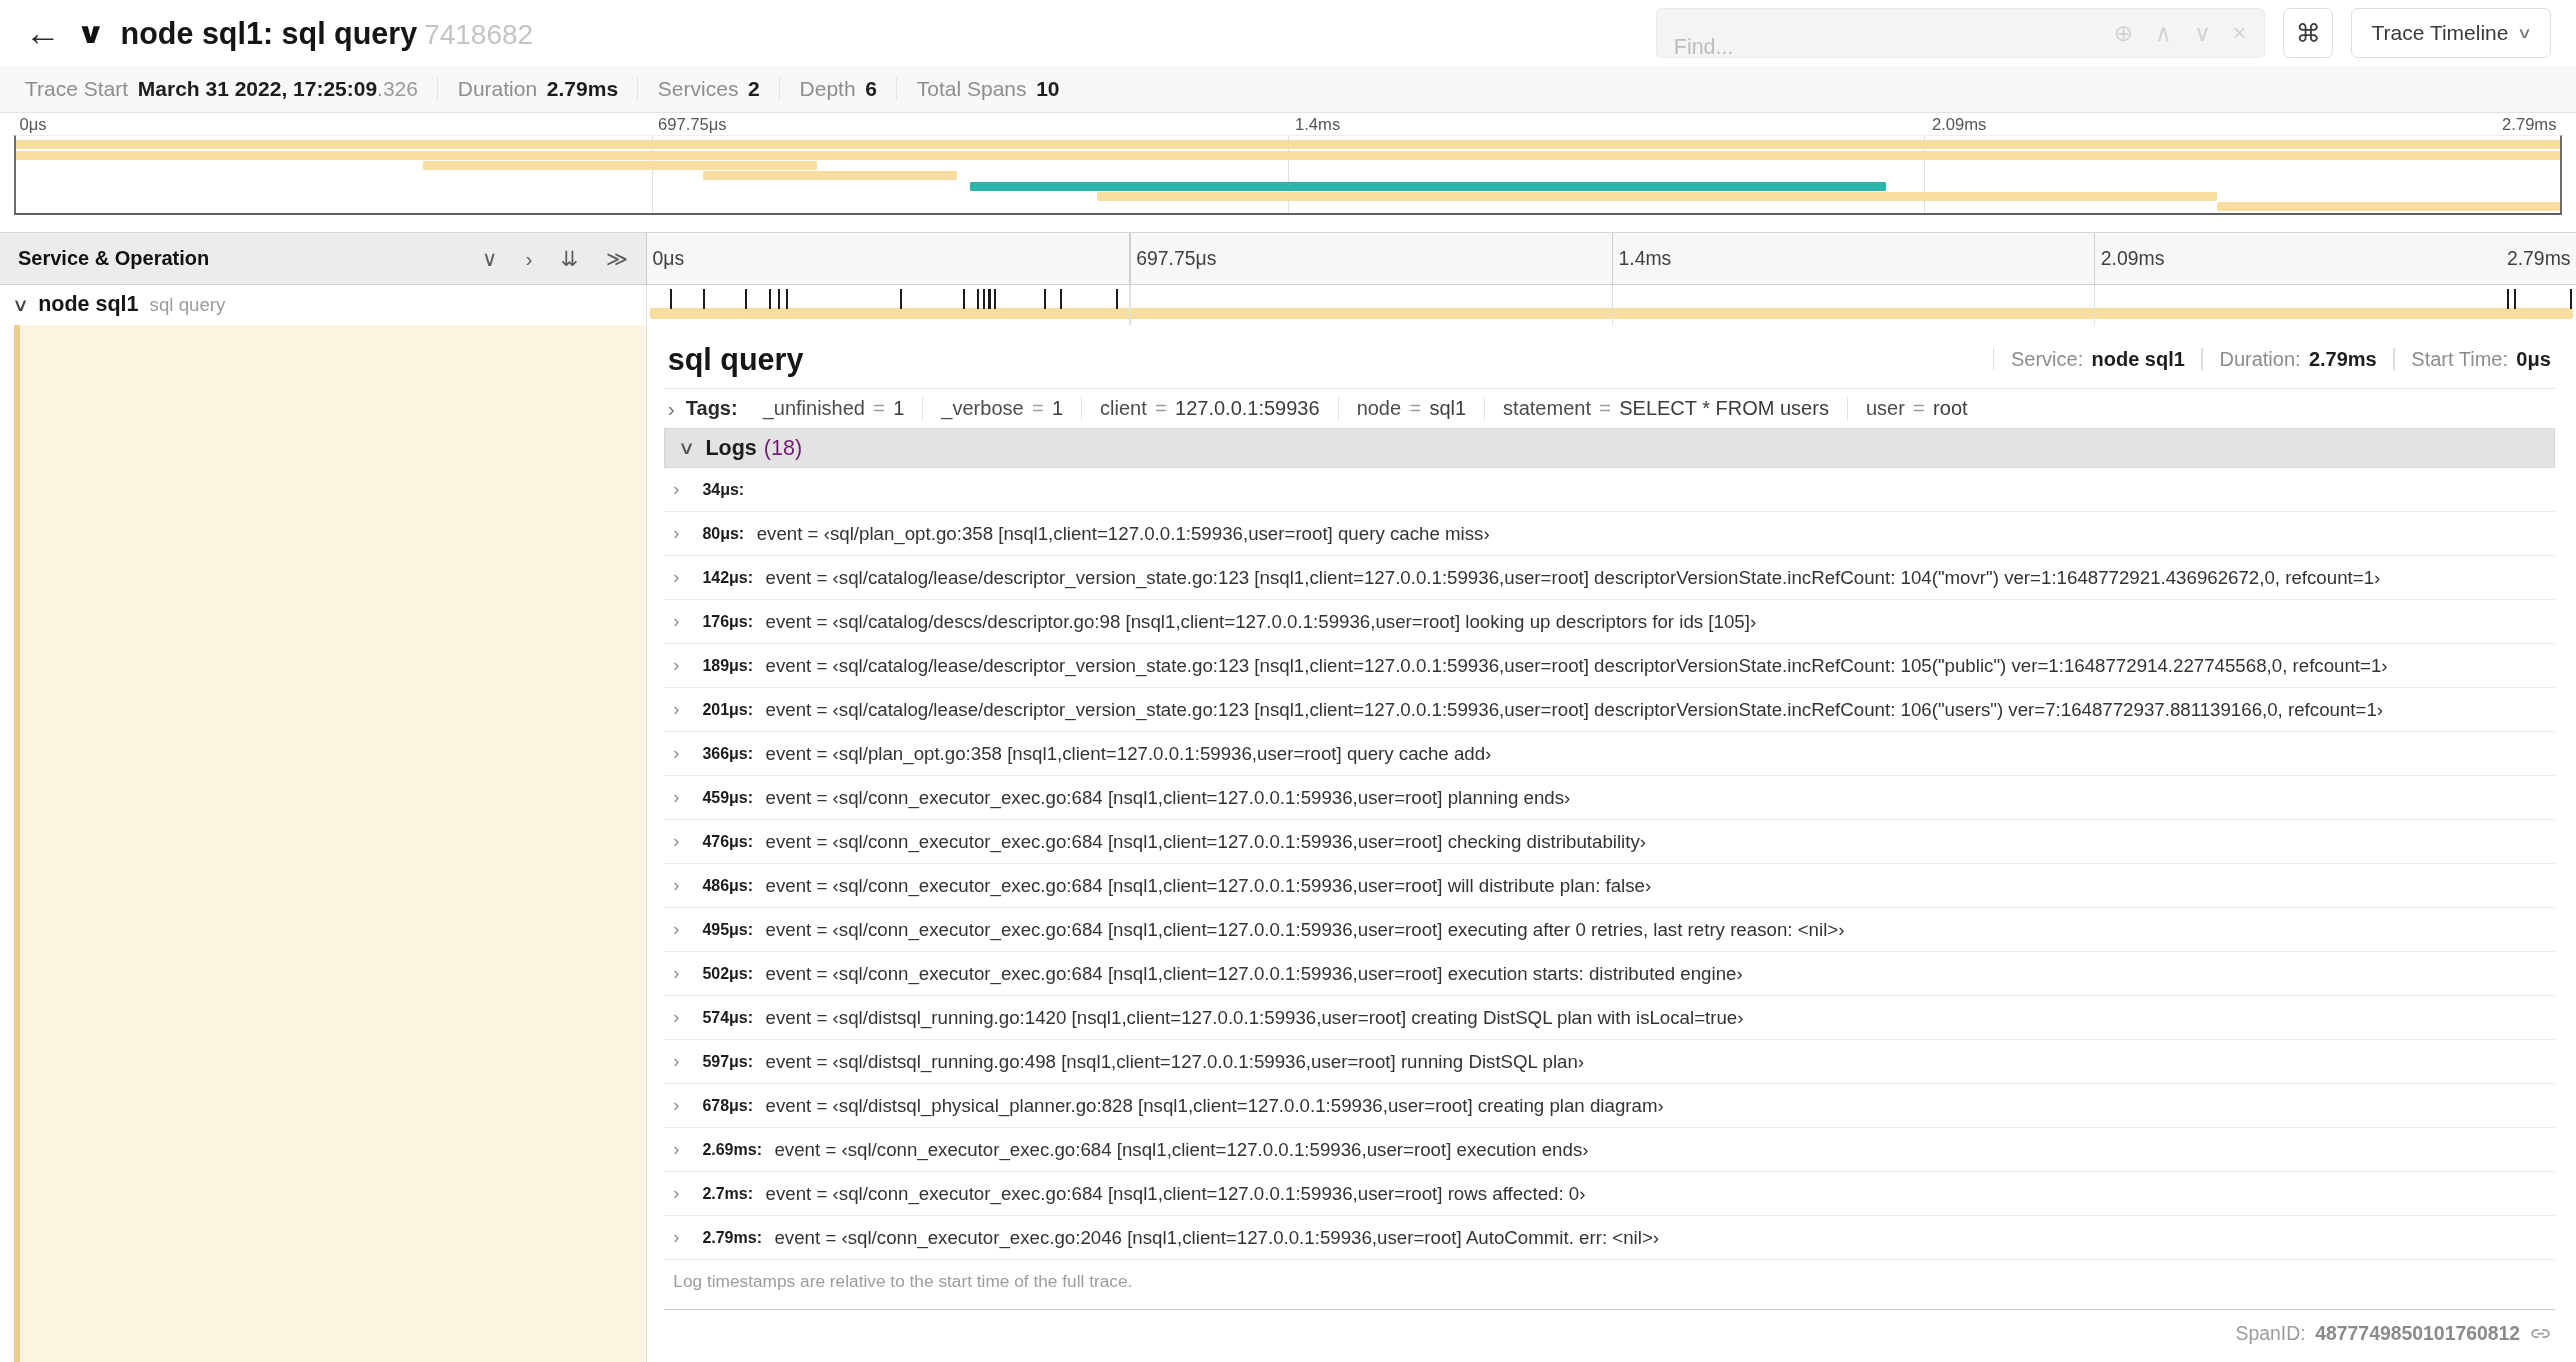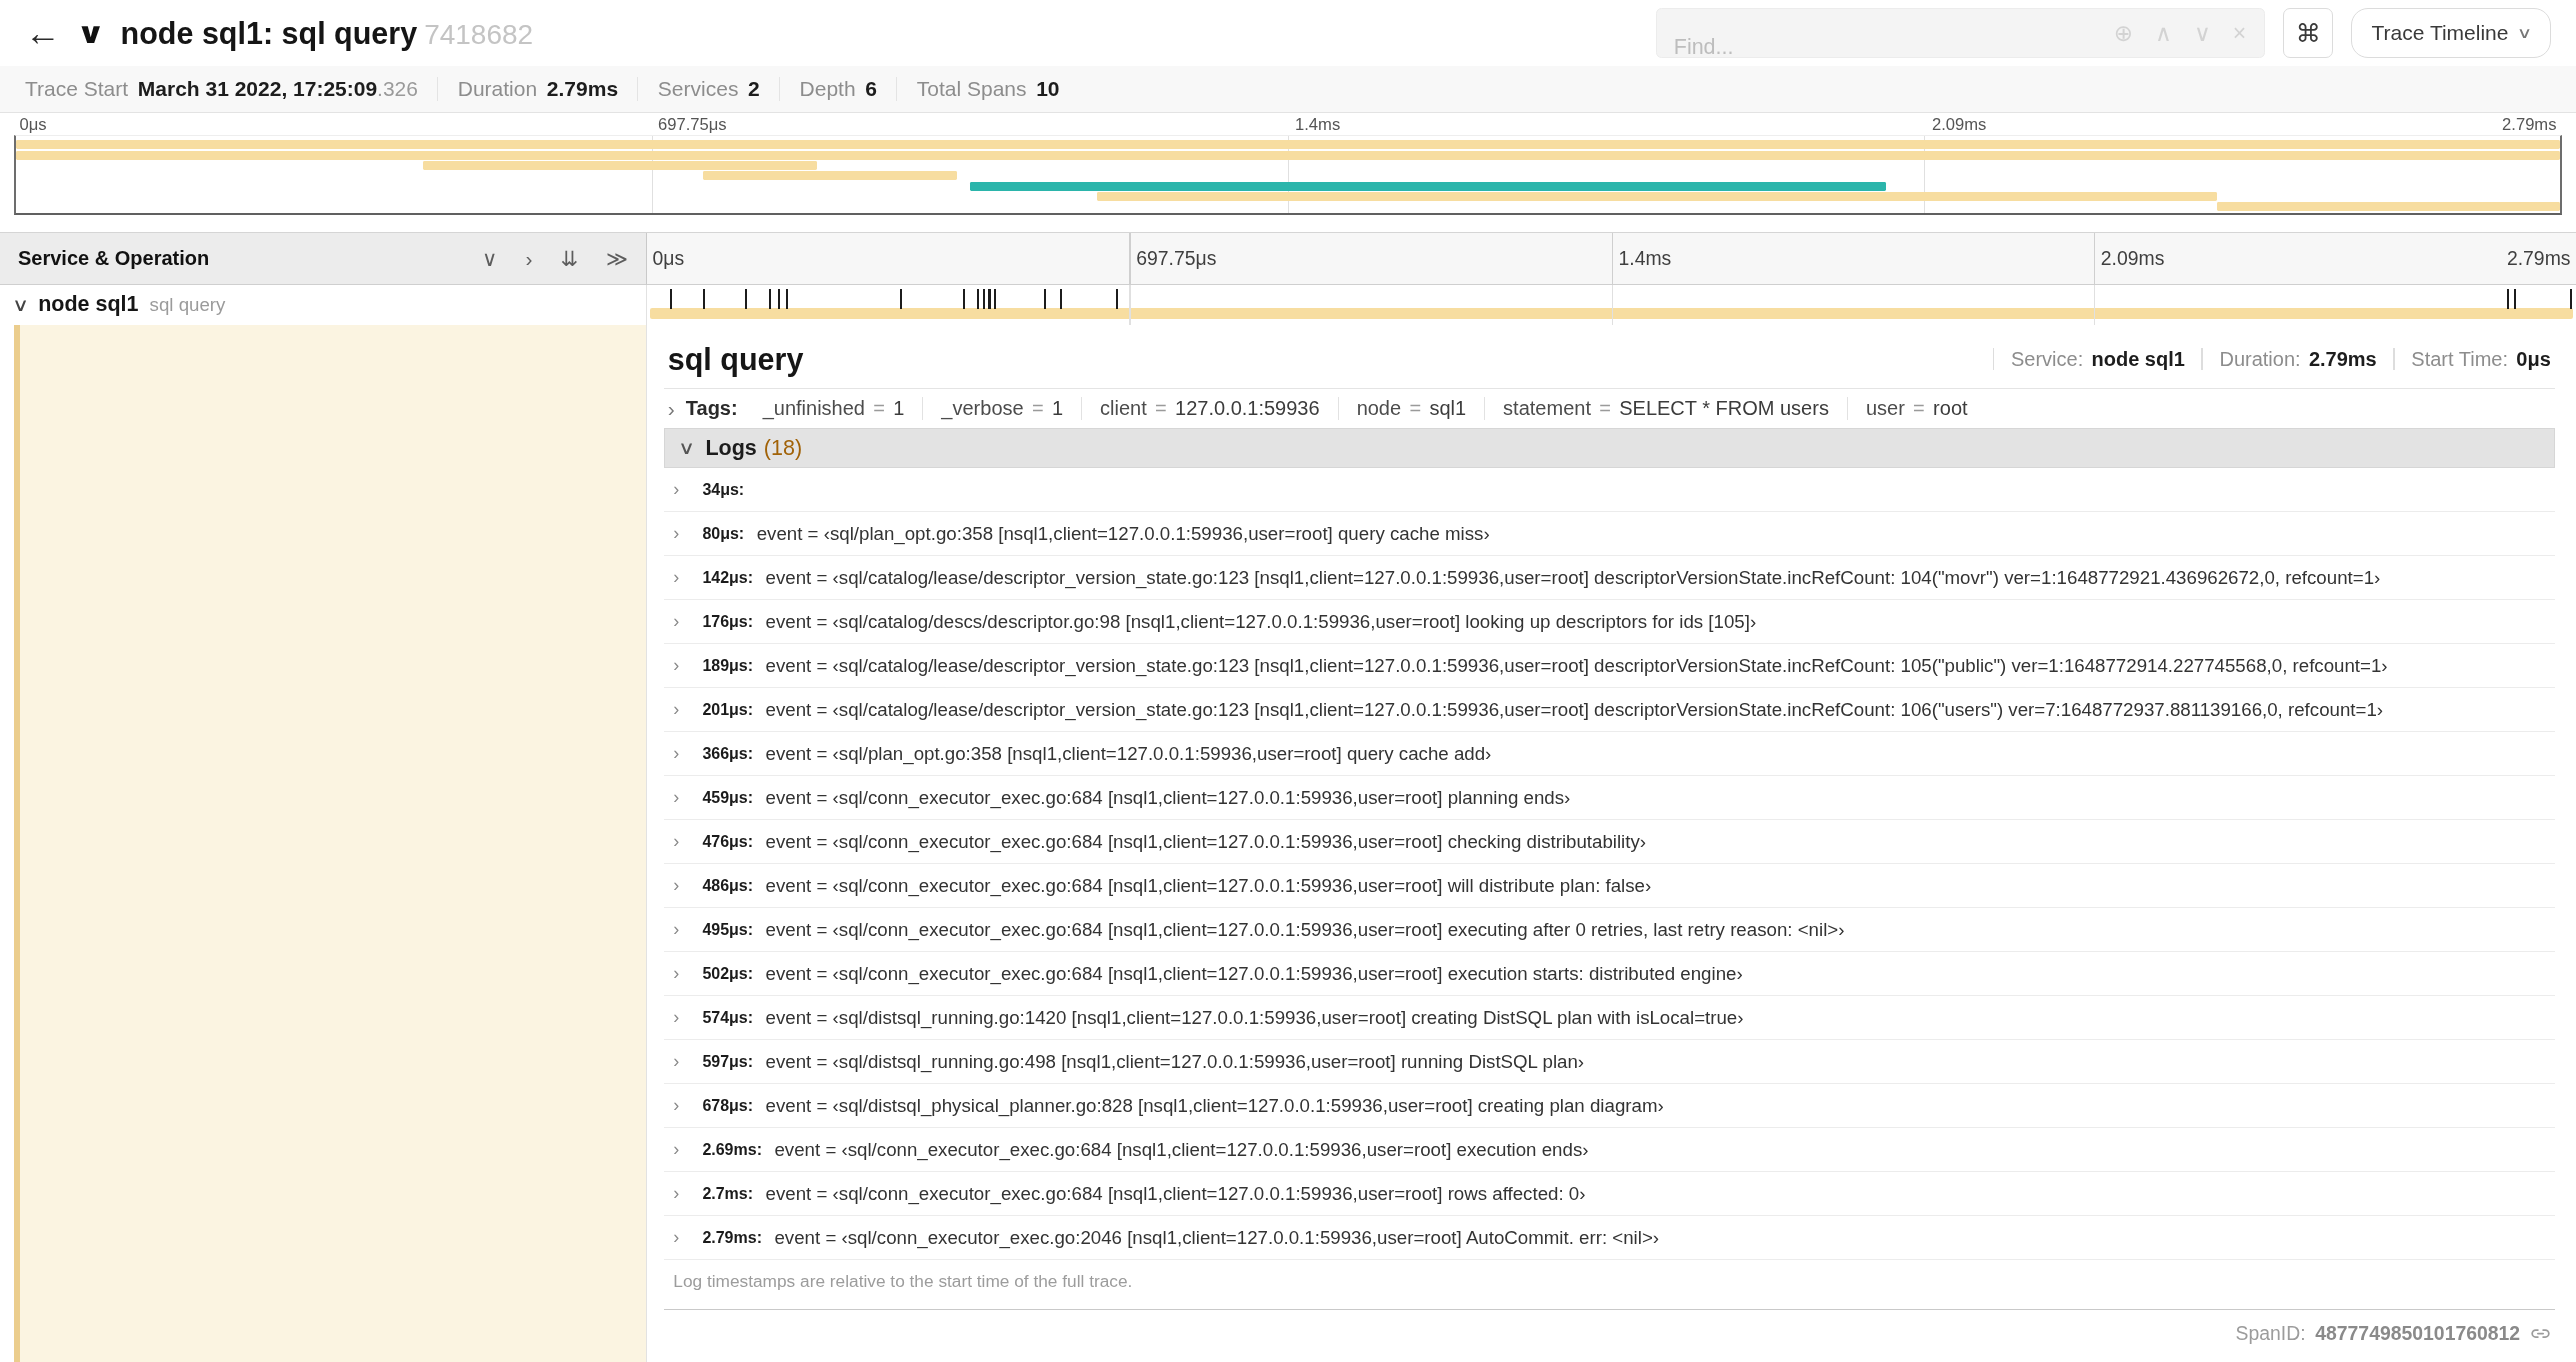--- a/index.html
+++ b/index.html
@@ -15,21 +15,21 @@
   .back-btn { font-size: 36px; color: #2b2b2b; cursor: pointer; line-height: 1; }
   .title-chevron { font-size: 29px; font-weight: 700; color: #111; cursor: pointer; line-height: 1; transform: scaleX(1.25); }
   .page-title { font-size: 30.5px; font-weight: 700; color: #151515; white-space: nowrap; }
   .trace-id { font-size: 28px; font-weight: 400; color: #c4c4c4; margin-left: 7px; }
   .spacer { flex: 1; }
   .search-pill { display: flex; align-items: center; background: #f4f4f4; border: 0.7px solid #ececec; border-radius: 5.5px; height: 50px; width: 609px; padding: 0 7px 0 16.6px; }
   .search-input { flex: 1; min-width: 0; border: none; background: transparent; outline: none; font-size: 21.5px; color: #444; font-family: inherit; margin-top: 28px; }
   .search-input::placeholder { color: #bdbdbd; }
   .s-icon { color: #d3d3d3; font-size: 23px; padding: 0 11px; line-height: 1; }
   .cmd-btn { width: 50px; height: 50px; border: 1.4px solid #dcdcdc; border-radius: 7px; background: #fff; font-size: 25px; color: #3a3a3a; display: flex; align-items: center; justify-content: center; cursor: pointer; font-family: inherit; }
-  .view-btn { height: 50px; border: 1.4px solid #dcdcdc; border-radius: 17px; background: #fff; display: flex; align-items: center; gap: 11px; padding: 0 19.4px; font-size: 21px; color: #3a3a3a; cursor: pointer; font-family: inherit; white-space: nowrap; }
+  .view-btn { height: 50px; border: 1.4px solid #dcdcdc; border-radius: 7px; background: #fff; display: flex; align-items: center; gap: 11px; padding: 0 19.4px; font-size: 21px; color: #3a3a3a; cursor: pointer; font-family: inherit; white-space: nowrap; }
   .view-btn .v-chev { font-size: 15.2px; color: #777; transform: scaleX(1.4); }
 
   
   .summary { height: 47px; background: #f8f8f8; border-bottom: 0.7px solid #e3e3e3; display: flex; align-items: center; padding: 0 25px; font-size: 21px; }
   .summary-item { display: flex; align-items: baseline; padding: 0 19.4px; border-right: 0.7px solid #e4e4e4; white-space: nowrap; }
   .summary-item:first-child { padding-left: 0; }
   .summary-item:last-child { border-right: none; }
   .summary-label { color: #8d8d8d; margin-right: 9.7px; }
   .summary-value { font-weight: 700; color: #1d1d1d; }
   .summary-suffix { color: #9a9a9a; }
@@ -81,21 +81,21 @@
   .tags-title { font-weight: 700; color: #2a2a2a; margin-right: 7px; }
   .tag-item { display: flex; align-items: baseline; padding: 0 18px; border-right: 1.4px solid #e2e2e2; }
   .tag-item:last-child { border-right: none; }
   .tag-key { color: #4c4c4c; }
   .tag-eq { color: #9a9a9a; margin: 0 8.3px; }
   .tag-value { color: #3c3c3c; }
 
   .logs-header { height: 40px; background: #e3e3e3; border: 0.7px solid #d6d6d6; display: flex; align-items: center; gap: 12.5px; padding: 0 15.2px; cursor: pointer; }
   .logs-chevron { color: #555; font-size: 18px; transform: scaleX(1.3); }
   .logs-title { font-weight: 700; font-size: 21.5px; color: #1c1c1c; }
-  .logs-count { font-size: 21.5px; color: #a16207; margin-left: -5.5px; }
+  .logs-count { font-size: 21.5px; color: #701a75; margin-left: -5.5px; }
 
   .logs-list { }
   .log-row { display: flex; align-items: center; height: 44px; border-bottom: 0.7px solid #ececec; padding-left: 9.7px; gap: 12.5px; white-space: nowrap; overflow: hidden; cursor: pointer; }
   .log-chevron { color: #8a8a8a; font-size: 18px; width: 16.6px; flex: none; }
   .log-time { font-weight: 700; font-size: 16px; color: #1b1b1b; flex: none; }
   .log-text { font-size: 18.7px; color: #333; overflow: hidden; }
 
   .logs-footnote { font-size: 17.3px; color: #9c9c9c; padding: 11px 9.7px 16.6px; }
 
   .spanid-row { display: flex; justify-content: flex-end; align-items: center; gap: 9.7px; padding: 12.5px 4.2px; font-size: 19.4px; }

